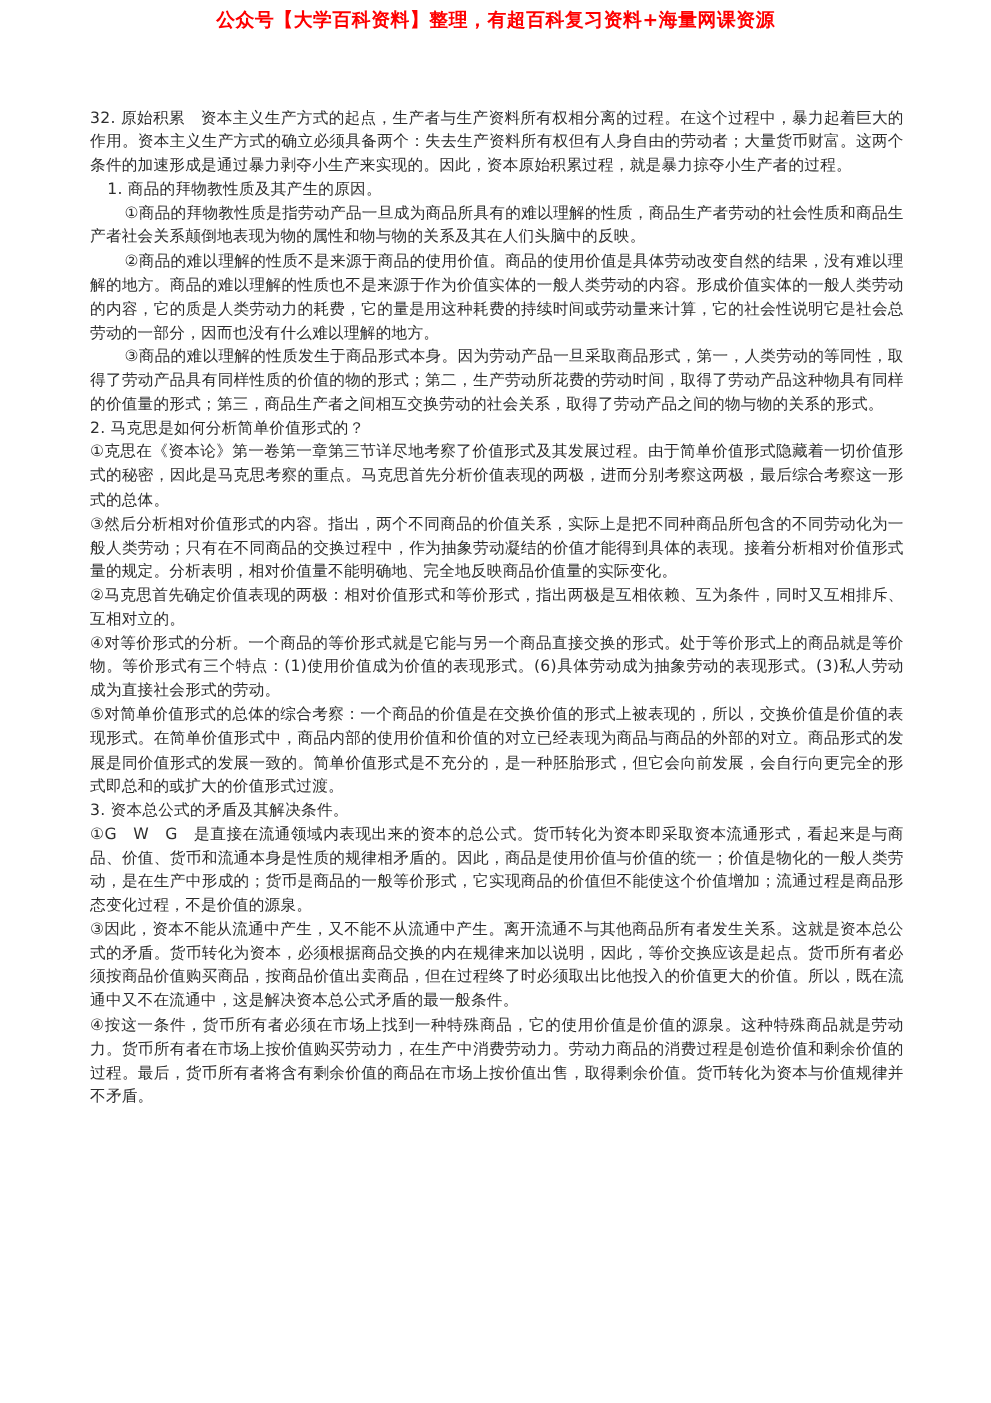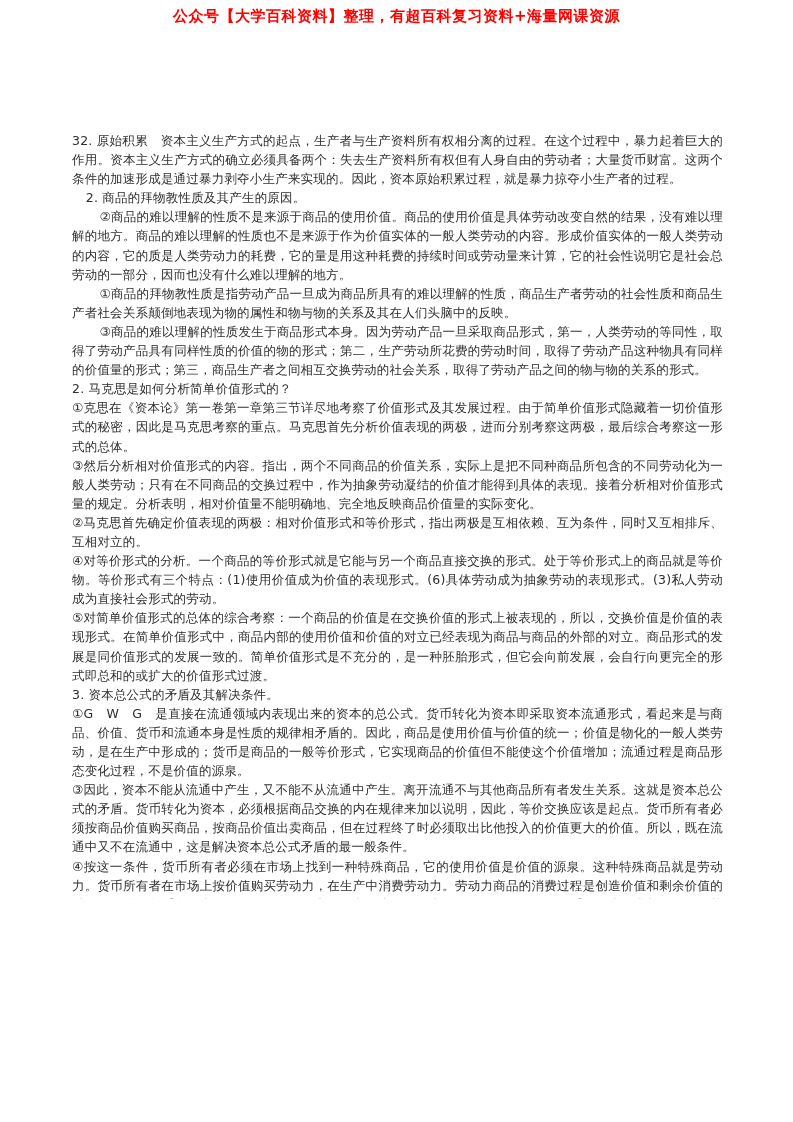--- a/index.html
+++ b/index.html
@@ -29,21 +29,20 @@
   .doc-body {
     position: absolute;
     top: 84px;
     left: 72px;
     width: 651px;
     font-size: 12.5px;
     line-height: 19.1px;
     color: #2e2e2e;
     text-align: justify;
     letter-spacing: 0.2px;
-    margin-top: 47px;
   }
   .doc-body p {
     margin: 0;
     padding: 0;
   }
   .doc-body p.indent1 { text-indent: 1.1em; }
   .doc-body p.indent2 { text-indent: 2.2em; }
   .page-footer {
     position: absolute;
     top: 1022px;
@@ -56,23 +55,23 @@
   }
 </style>
 </head>
 <body>
 
 <div class="page">
   <div class="page-header" style="color: rgb(254, 0, 0);">公众号【大学百科资料】整理，有超百科复习资料+海量网课资源</div>
 
   <div class="doc-body" id="paragraphs">
       <p class="plain">32. 原始积累　资本主义生产方式的起点，生产者与生产资料所有权相分离的过程。在这个过程中，暴力起着巨大的作用。资本主义生产方式的确立必须具备两个：失去生产资料所有权但有人身自由的劳动者；大量货币财富。这两个条件的加速形成是通过暴力剥夺小生产来实现的。因此，资本原始积累过程，就是暴力掠夺小生产者的过程。</p>
-      <p class="indent1">2. 商品的拜物教性质及其产生的原因。</p>
+      <p class="indent1">1. 商品的拜物教性质及其产生的原因。</p>
+      <p class="indent2">①商品的拜物教性质是指劳动产品一旦成为商品所具有的难以理解的性质，商品生产者劳动的社会性质和商品生产者社会关系颠倒地表现为物的属性和物与物的关系及其在人们头脑中的反映。</p>
       <p class="indent2">②商品的难以理解的性质不是来源于商品的使用价值。商品的使用价值是具体劳动改变自然的结果，没有难以理解的地方。商品的难以理解的性质也不是来源于作为价值实体的一般人类劳动的内容。形成价值实体的一般人类劳动的内容，它的质是人类劳动力的耗费，它的量是用这种耗费的持续时间或劳动量来计算，它的社会性说明它是社会总劳动的一部分，因而也没有什么难以理解的地方。</p>
-      <p class="indent2">①商品的拜物教性质是指劳动产品一旦成为商品所具有的难以理解的性质，商品生产者劳动的社会性质和商品生产者社会关系颠倒地表现为物的属性和物与物的关系及其在人们头脑中的反映。</p>
       <p class="indent2">③商品的难以理解的性质发生于商品形式本身。因为劳动产品一旦采取商品形式，第一，人类劳动的等同性，取得了劳动产品具有同样性质的价值的物的形式；第二，生产劳动所花费的劳动时间，取得了劳动产品这种物具有同样的价值量的形式；第三，商品生产者之间相互交换劳动的社会关系，取得了劳动产品之间的物与物的关系的形式。</p>
       <p class="plain">2. 马克思是如何分析简单价值形式的？</p>
       <p class="plain">①克思在《资本论》第一卷第一章第三节详尽地考察了价值形式及其发展过程。由于简单价值形式隐藏着一切价值形式的秘密，因此是马克思考察的重点。马克思首先分析价值表现的两极，进而分别考察这两极，最后综合考察这一形式的总体。</p>
       <p class="plain">③然后分析相对价值形式的内容。指出，两个不同商品的价值关系，实际上是把不同种商品所包含的不同劳动化为一般人类劳动；只有在不同商品的交换过程中，作为抽象劳动凝结的价值才能得到具体的表现。接着分析相对价值形式量的规定。分析表明，相对价值量不能明确地、完全地反映商品价值量的实际变化。</p>
       <p class="plain">②马克思首先确定价值表现的两极：相对价值形式和等价形式，指出两极是互相依赖、互为条件，同时又互相排斥、互相对立的。</p>
       <p class="plain">④对等价形式的分析。一个商品的等价形式就是它能与另一个商品直接交换的形式。处于等价形式上的商品就是等价物。等价形式有三个特点：(1)使用价值成为价值的表现形式。(6)具体劳动成为抽象劳动的表现形式。(3)私人劳动成为直接社会形式的劳动。</p>
       <p class="plain">⑤对简单价值形式的总体的综合考察：一个商品的价值是在交换价值的形式上被表现的，所以，交换价值是价值的表现形式。在简单价值形式中，商品内部的使用价值和价值的对立已经表现为商品与商品的外部的对立。商品形式的发展是同价值形式的发展一致的。简单价值形式是不充分的，是一种胚胎形式，但它会向前发展，会自行向更完全的形式即总和的或扩大的价值形式过渡。</p>
       <p class="plain">3. 资本总公式的矛盾及其解决条件。</p>
       <p class="plain">①G　W　G　是直接在流通领域内表现出来的资本的总公式。货币转化为资本即采取资本流通形式，看起来是与商品、价值、货币和流通本身是性质的规律相矛盾的。因此，商品是使用价值与价值的统一；价值是物化的一般人类劳动，是在生产中形成的；货币是商品的一般等价形式，它实现商品的价值但不能使这个价值增加；流通过程是商品形态变化过程，不是价值的源泉。</p>
       <p class="plain">③因此，资本不能从流通中产生，又不能不从流通中产生。离开流通不与其他商品所有者发生关系。这就是资本总公式的矛盾。货币转化为资本，必须根据商品交换的内在规律来加以说明，因此，等价交换应该是起点。货币所有者必须按商品价值购买商品，按商品价值出卖商品，但在过程终了时必须取出比他投入的价值更大的价值。所以，既在流通中又不在流通中，这是解决资本总公式矛盾的最一般条件。</p>

